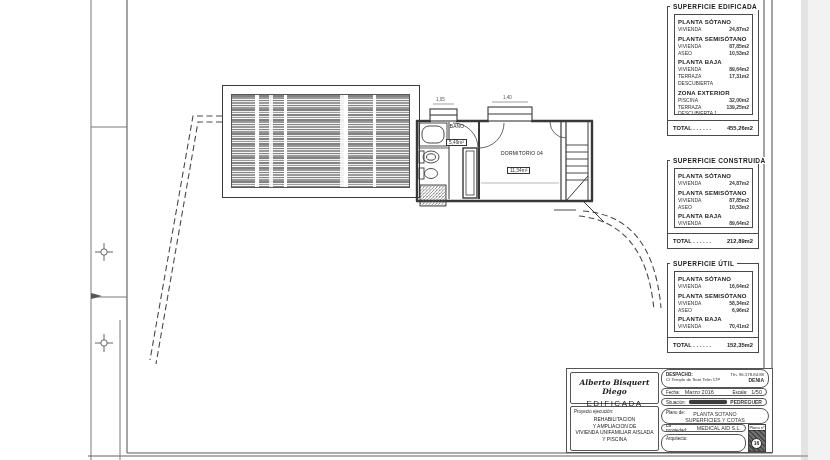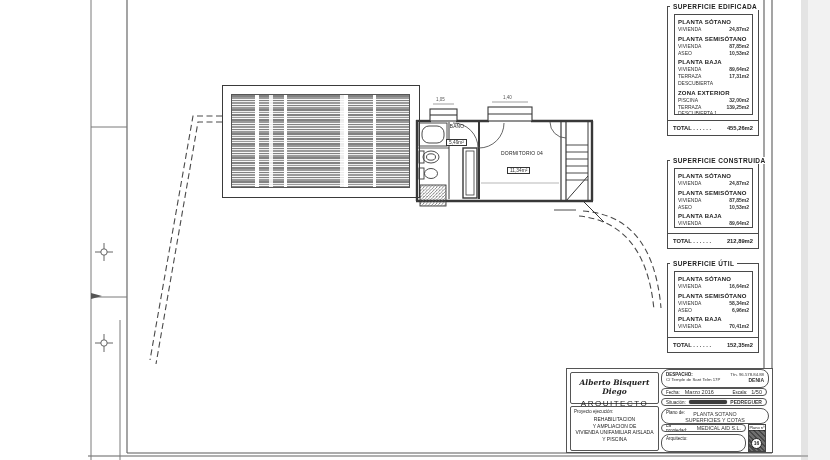--- a/index.html
+++ b/index.html
@@ -309,21 +309,21 @@
     <div class="stotal">
       <span>TOTAL . . . . . .</span>
       <span>152,35m2</span>
     </div>
   </div>
 
   <div class="tbwrap"></div>
 
   <div class="tbbox" style="left:570px;top:372px;width:87px;height:30px;z-index:4">
     <div class="archname">Alberto Bisquert Diego</div>
-    <div class="archtitle">ARQUITECTO</div>
+    <div class="archtitle">EDIFICADA</div>
   </div>
 
   <div class="tbbox" style="left:570px;top:406px;width:87px;height:43px;z-index:4">
     <div class="lab" style="margin:2px 0 0 3px;font-weight:400;font-size:4.5px">Proyecto ejecución:</div>
     <div class="projlines">
       <div>REHABILITACION</div>
       <div>Y AMPLIACION DE</div>
       <div>VIVIENDA UNIFAMILIAR AISLADA</div>
       <div>Y PISCINA</div>
     </div>

